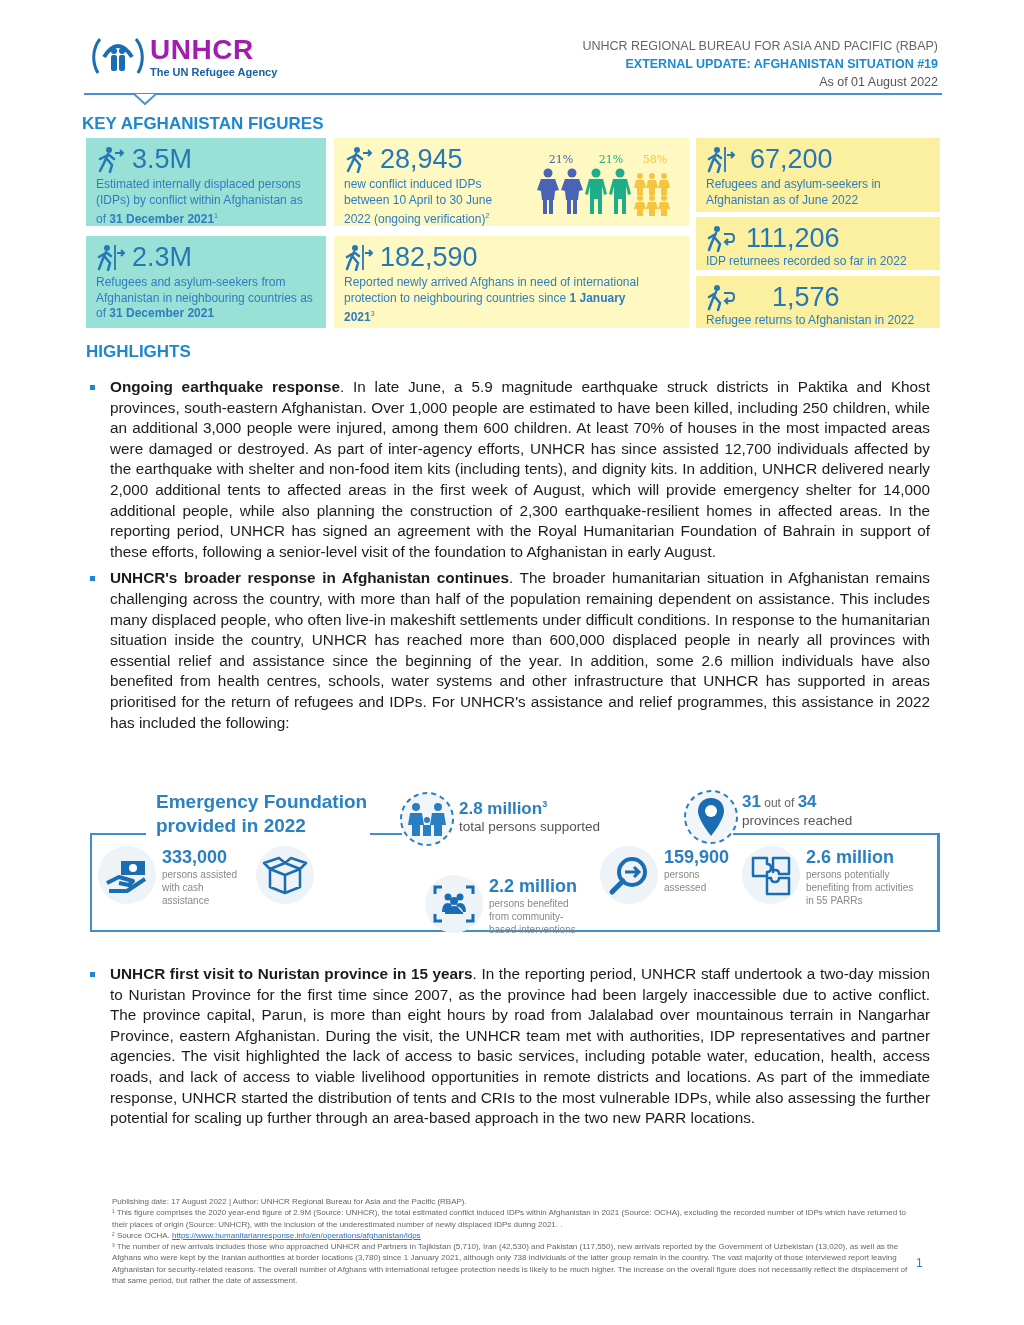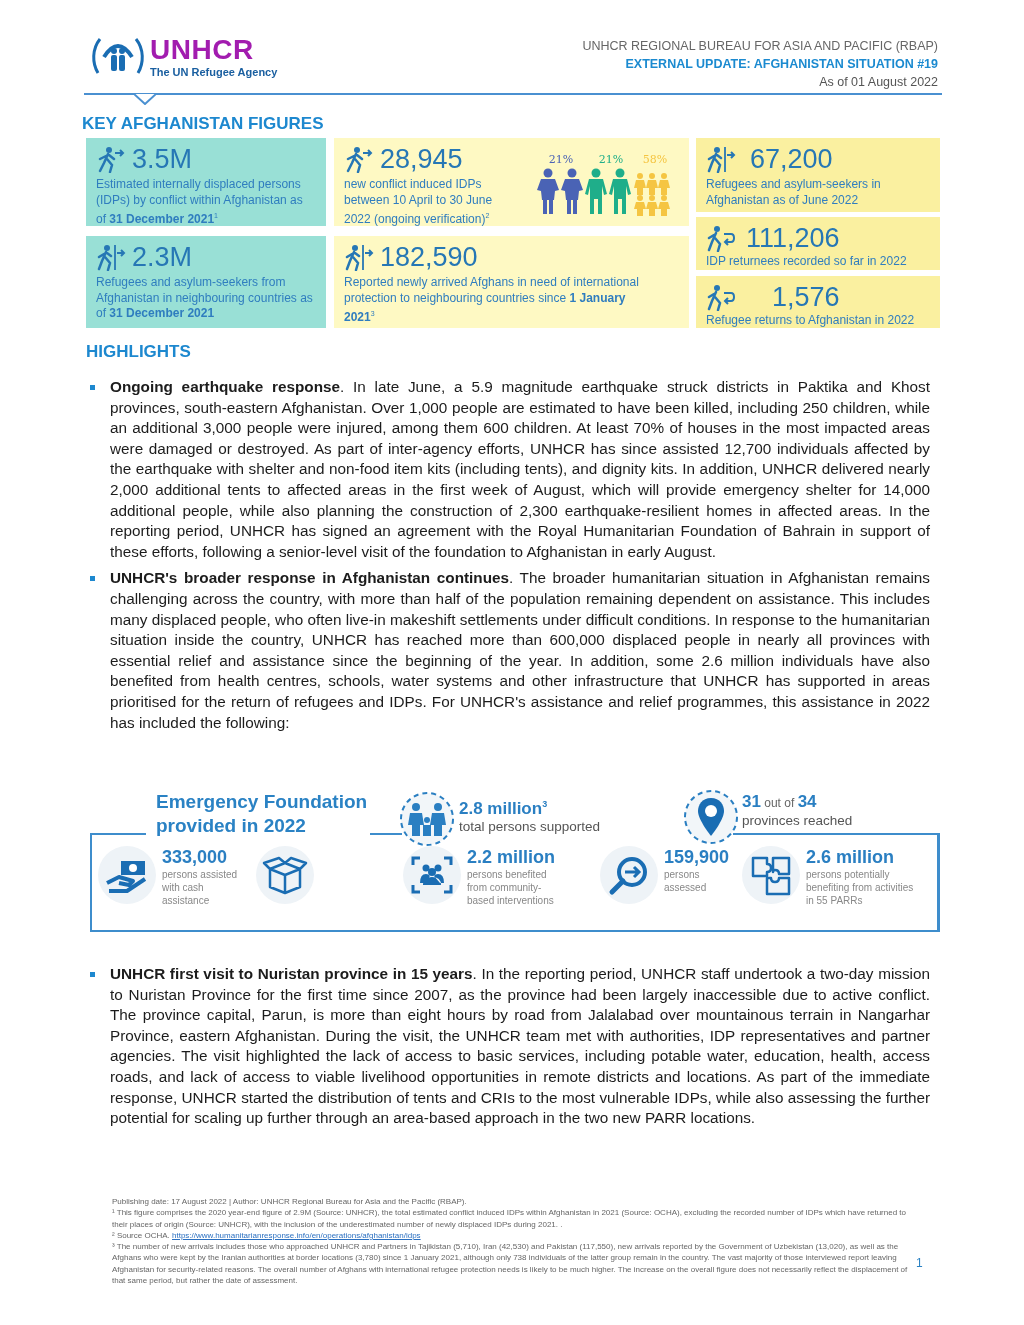--- a/index.html
+++ b/index.html
@@ -282,21 +282,21 @@
 </div>
 
 <div class="ea-item" style="left:256px;">
   <div class="ea-circle">
     <svg width="46" height="40" viewBox="0 0 46 40">
         <path d="M8 14 L23 8 L38 14 L38 32 L23 38 L8 32 Z M8 14 L23 20 L38 14 M23 20 V38 M8 14 L2 8 L17 3 L23 8 M38 14 L44 8 L29 3 L23 8" stroke="#1a6db3" stroke-width="2.5" fill="none" stroke-linejoin="round"></path>
       </svg>
   </div>
 </div>
 
-<div class="ea-item" style="left:403px;">
+<div class="ea-item" style="left:425px;margin-top:29px;">
   <div class="ea-circle">
     <svg width="44" height="40" viewBox="0 0 44 40">
         <path d="M3 10 V3 H10 M34 3 H41 V10 M41 30 V37 H34 M10 37 H3 V30" stroke="#1a6db3" stroke-width="3" fill="none"></path>
         <g fill="#1a6db3">
           <circle cx="16" cy="13" r="3.5"></circle>
           <circle cx="28" cy="13" r="3.5"></circle>
           <circle cx="22" cy="17" r="4"></circle>
           <path d="M10 28 Q10 19 16 19 Q19 19 20 21 L14 28 Z M34 28 Q34 19 28 19 Q25 19 24 21 L30 28 Z M13 30 Q13 22 22 22 Q31 22 31 30 Z"></path>
         </g>
       </svg>

